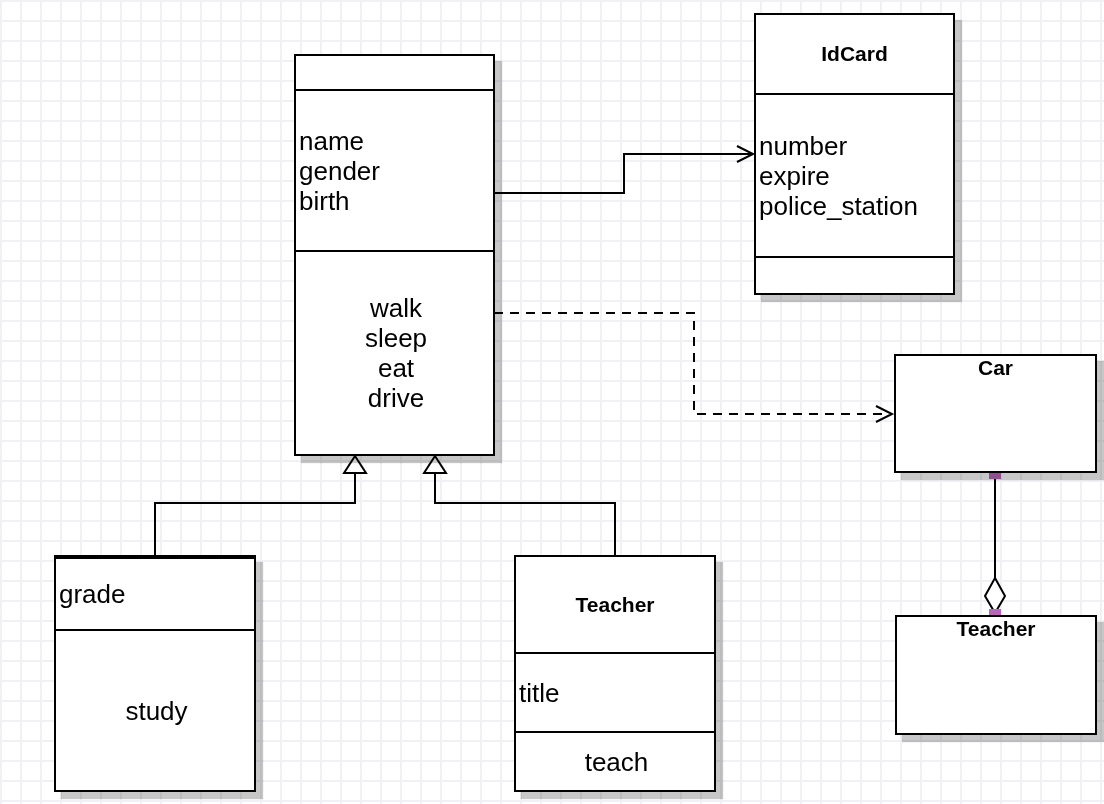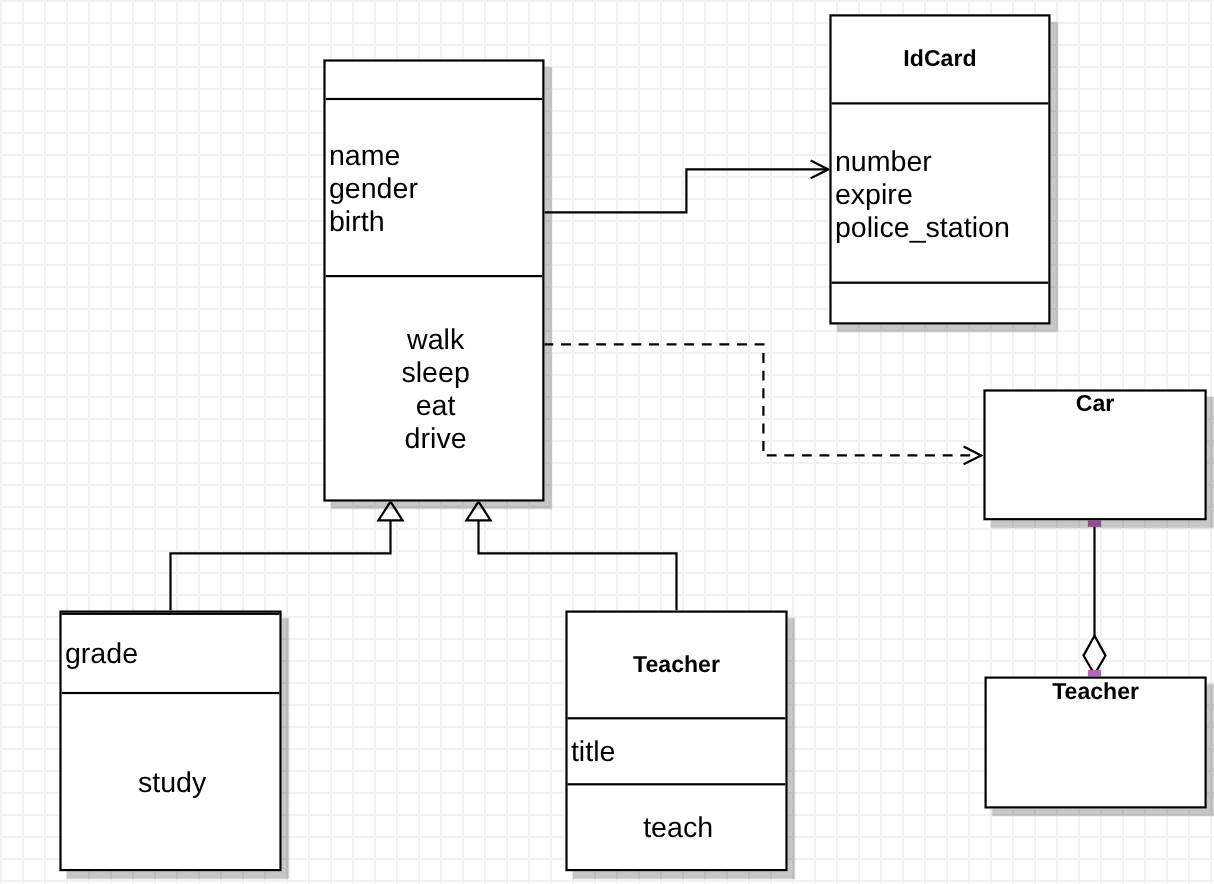--- a/index.html
+++ b/index.html
@@ -113,21 +113,21 @@
     <div class="uml-section" style="height:72px;">
       <div>grade</div>
     </div>
     <div class="uml-section grow">
       <div>study</div>
     </div>
   </div>
 
   <div class="uml-class" style="left:514px;top:555px;width:202px;height:237px;">
     <div class="uml-title" style="height:95px;">Teacher</div>
-    <div class="uml-section" style="height:60px;">
+    <div class="uml-section" style="height:79px;">
       <div>title</div>
     </div>
     <div class="uml-section grow">
       <div>teach</div>
     </div>
   </div>
 
 </div>
 
 </body></html>

